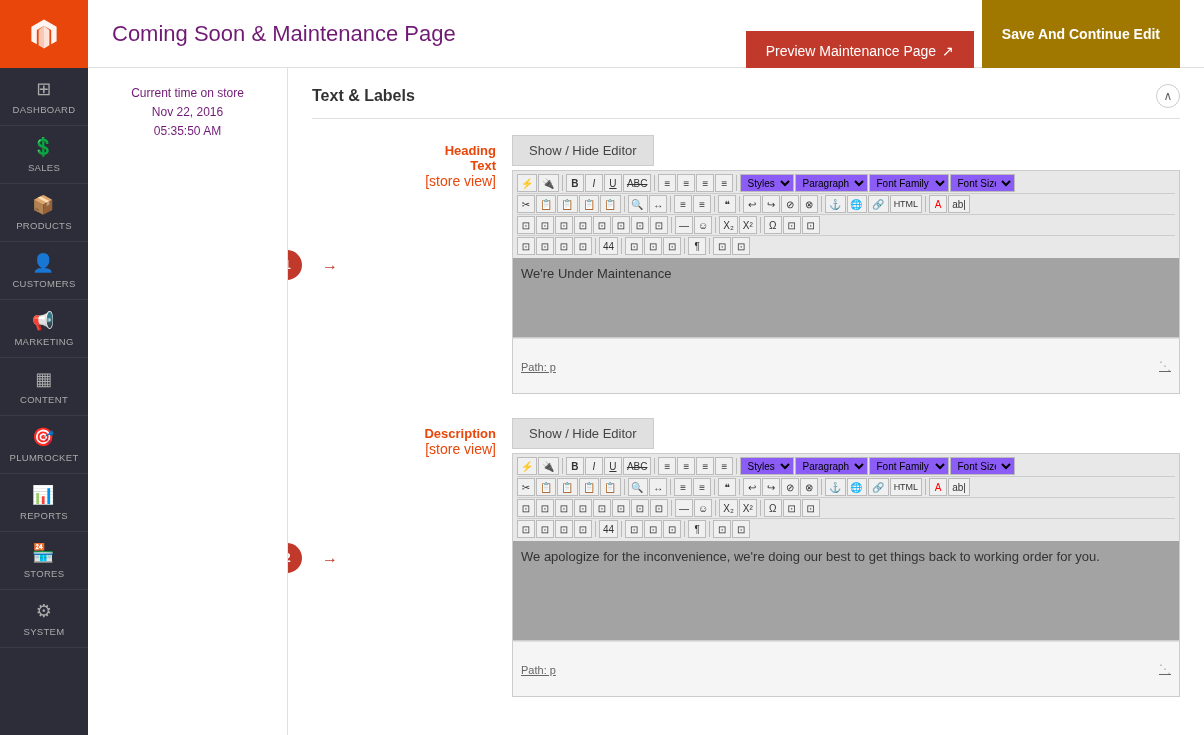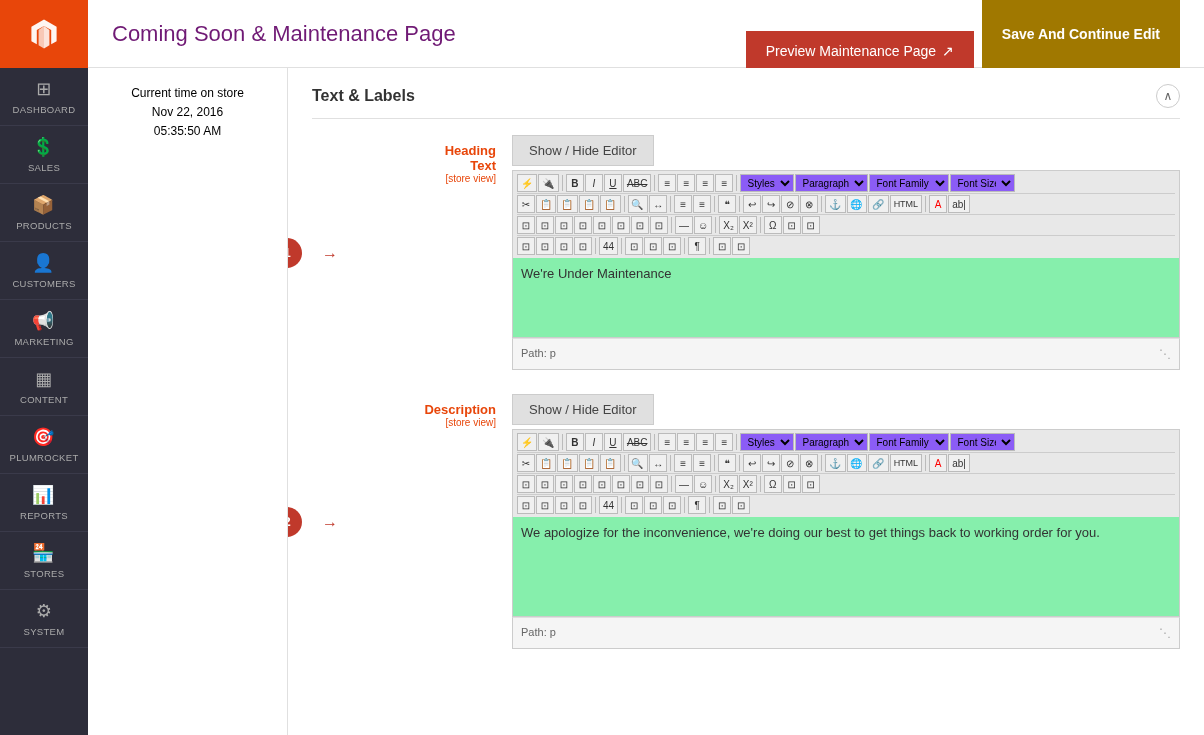--- a/index.html
+++ b/index.html
@@ -109,21 +109,21 @@
     
     .left-panel {
       width: 200px;
       background: #fff;
       border-right: 1px solid #e0e0e0;
       padding: 16px;
       flex-shrink: 0;
     }
     .store-time {
       text-align: center;
-      color: #000000;
+      color: #701a75;
       font-size: 12px;
       line-height: 1.6;
     }
 
     
     .right-panel {
       flex: 1;
       background: #fff;
       overflow-y: auto;
       padding: 16px 24px;
@@ -169,21 +169,21 @@
       padding-right: 16px;
       padding-top: 8px;
       font-size: 13px;
       color: #e8460a;
       font-weight: 600;
       flex-shrink: 0;
     }
     .field-label .store-view {
       display: block;
       color: #e8460a;
-      font-size: 10px;
+      font-size: 14px;
       font-weight: normal;
     }
     .field-content {
       flex: 1;
     }
 
     
     .step-badge {
       position: absolute;
       left: -50px;
@@ -253,36 +253,37 @@
       width: 1px;
       height: 16px;
       background: #bbb;
       margin: 0 2px;
     }
 
     
     .editor-area {
       border: 1px solid #ccc;
       border-top: none;
-      background: #86efac;
+      background: #a3a3a3;
       min-height: 80px;
       padding: 8px;
       font-size: 13px;
       color: #333;
     }
     .editor-path {
       background: #f5f5f5;
       border: 1px solid #ccc;
       border-top: 1px solid #e0e0e0;
-      padding: 8px 8px;
+      padding: 20px 8px;
       font-size: 11px;
       color: #666;
       display: flex;
-      align-items: flex-start;
+      align-items: flex-end;
       justify-content: space-between;
+      text-decoration: underline;
     }
     .resize-handle {
       color: #aaa;
       font-size: 12px;
     }
     .editor-text-line {
       margin-bottom: 4px;
     }
   </style>
 </head>

